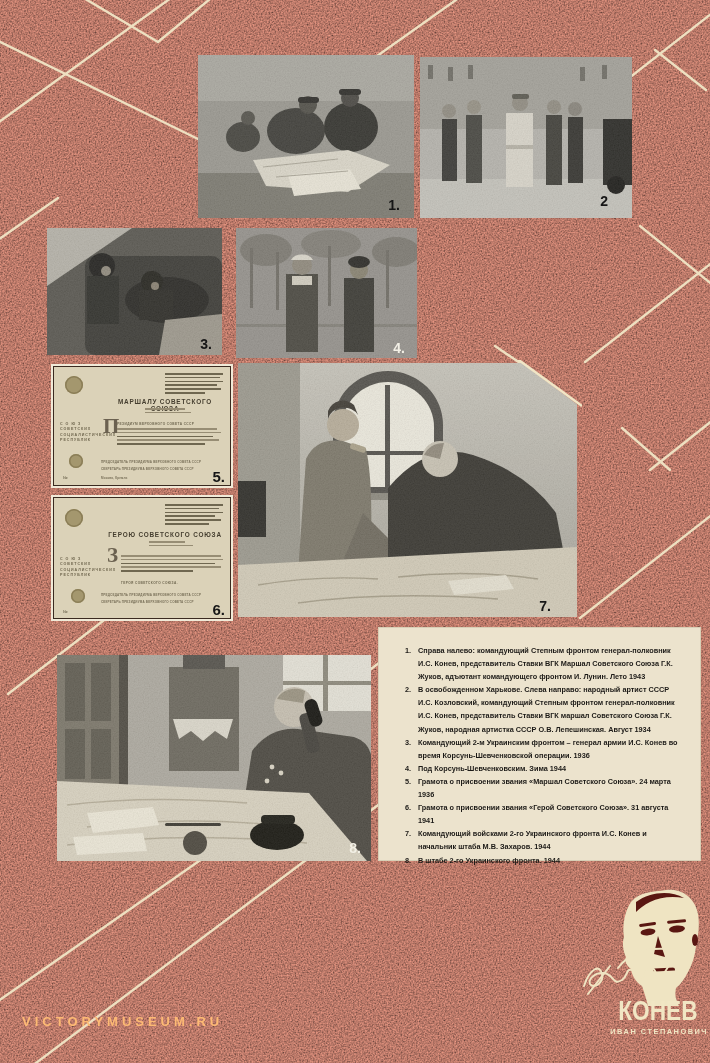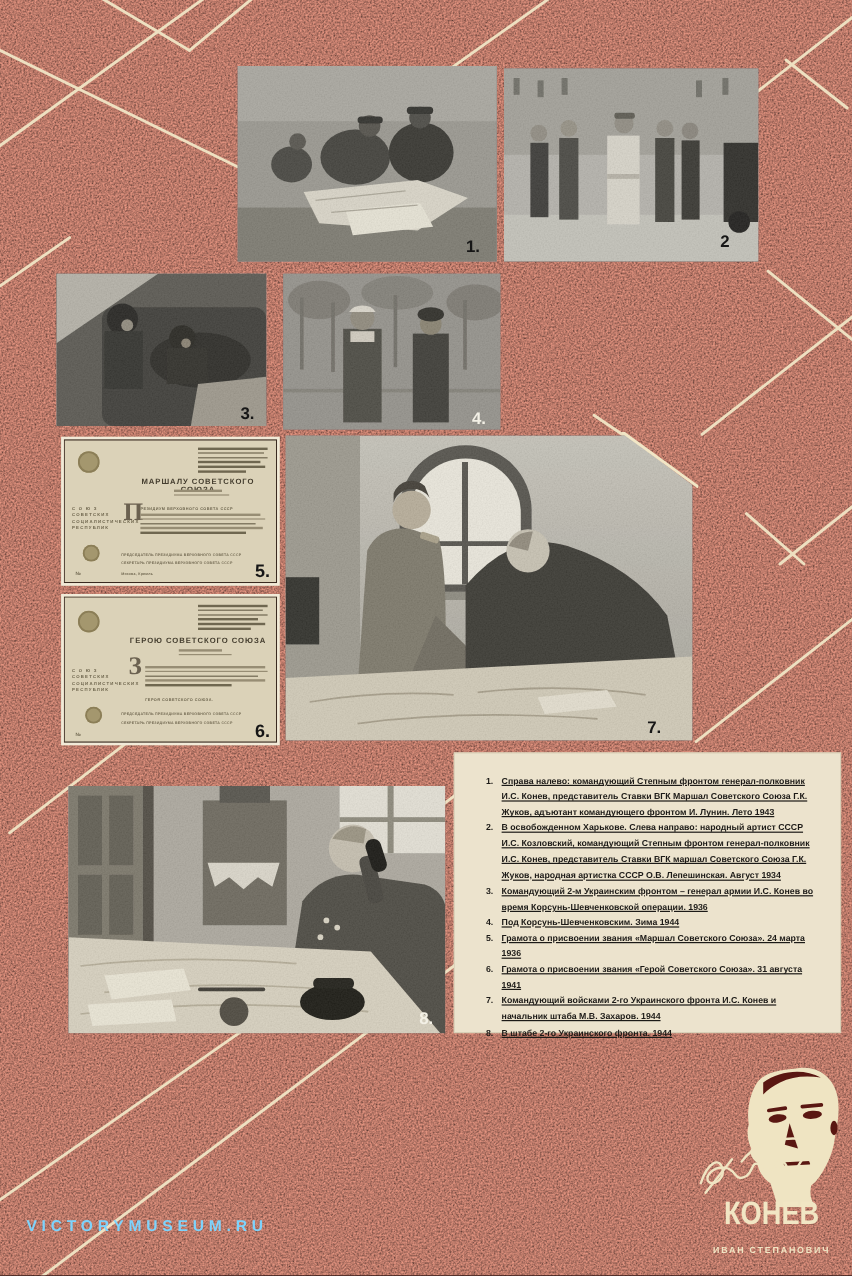--- a/index.html
+++ b/index.html
@@ -25,21 +25,21 @@
     position:absolute;left:378px;top:627px;width:323px;height:234px;z-index:2;
     background:#ece3cd;box-shadow:0 0 0 1px #d8cfb6 inset;
     padding:0;box-sizing:border-box;
   }
   #caption-list{padding:17px 16px 0 27px;}
   .cap-row{display:flex;margin:0;}
   .cap-num,.cap-text{
     font-size:7.3px;line-height:13.1px;font-weight:bold;color:#1c1a17;
   }
   .cap-num{width:13px;flex:none;}
-  .cap-text{flex:1;text-decoration:underline;}
+  .cap-text{flex:1;}
   
   .doc-inner{position:relative;width:100%;height:100%;}
   .d-union{
     position:absolute;left:7px;font-size:3.6px;line-height:5.4px;font-weight:bold;
     color:#6d644c;letter-spacing:1px;white-space:pre-line;
   }
   .d-title{
     position:absolute;left:52px;width:120px;text-align:center;
     font-size:6.4px;font-weight:bold;letter-spacing:.8px;color:#453e2f;
   }
@@ -50,30 +50,30 @@
   .d-initial{
     position:absolute;font-family:"Liberation Serif",serif;font-size:21px;
     color:#6b6150;line-height:1;font-weight:bold;
   }
   .d-body-line{position:absolute;font-size:3.2px;font-weight:bold;color:#6f6750;letter-spacing:.4px;}
   .d-sign{position:absolute;font-size:3px;font-weight:bold;color:#776e57;letter-spacing:.2px;}
   .d-no{position:absolute;font-size:4px;font-weight:bold;color:#6f6750;}
   
   #site-url{
     position:absolute;left:22px;top:1014px;z-index:2;
-    font-size:13px;font-weight:bold;letter-spacing:4px;color:#7dd3fc;
+    font-size:13px;font-weight:bold;letter-spacing:4px;color:#fdba74;
   }
   #portrait-wrap{position:absolute;left:578px;top:888px;width:130px;height:118px;z-index:2;}
-  #name-block{position:absolute;left:578px;top:998px;width:130px;text-align:center;z-index:2;}
+  #name-block{position:absolute;left:578px;top:998px;width:130px;text-align:right;z-index:2;}
   #surname{
     font-size:27px;font-weight:bold;color:#f1e6c4;line-height:1;
     transform:scaleX(.84);transform-origin:center;letter-spacing:0;
   }
   #fullname{
-    font-size:7.4px;font-weight:bold;color:#f1e6c4;letter-spacing:1.5px;margin-top:12px;
+    font-size:7.4px;font-weight:bold;color:#f1e6c4;letter-spacing:1.5px;margin-top:2px;
   }
   #corner7{position:absolute;left:518px;top:360px;z-index:3;}
 </style>
 </head>
 <body>
 
 <div id="poster">
 
   <svg width="0" height="0" style="position:absolute" aria-hidden="true">
     <defs>

